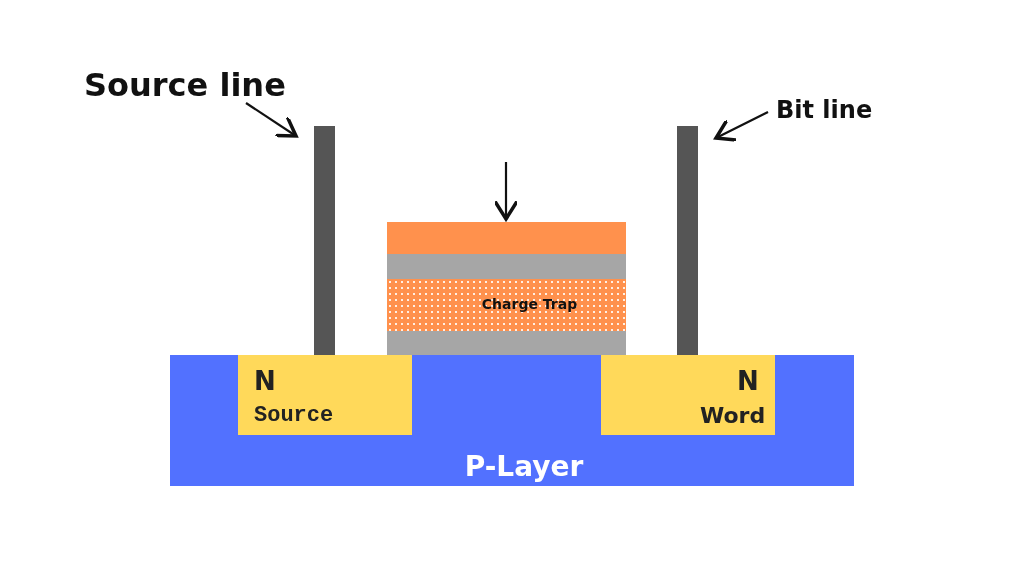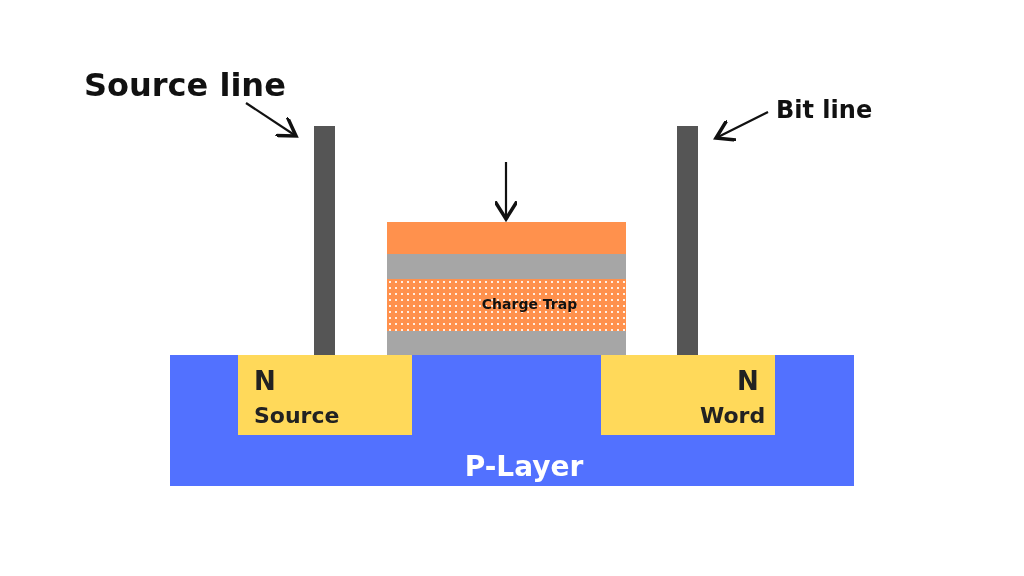--- a/index.html
+++ b/index.html
@@ -11,21 +11,21 @@
     #bit-line-label { left: 776px; top: 96px; font-size: 24px; }
     .pillar { background: #555555; width: 21px; }
     #source-pillar { left: 314px; top: 126px; height: 230px; }
     #bit-pillar { left: 677px; top: 126px; height: 230px; }
     #substrate { left: 170px; top: 355px; width: 684px; height: 131px; background: #5271ff; }
     .well { background: #ffd95a; top: 355px; height: 80px; }
     #source-well { left: 238px; width: 174px; }
     #drain-well { left: 601px; width: 174px; }
     .well-text { font-weight: bold; color: #222; }
     #source-n { left: 254px; top: 366px; font-size: 26px; }
-    #source-text { left: 254px; top: 403px; font-size: 22px; }
+    #source-text { left: 254px; top: 403px; font-size: 22px; font-family: Liberation Mono, monospace; }
     #drain-n { left: 737px; top: 366px; font-size: 26px; }
     #drain-text { left: 700px; top: 403px; font-size: 22px; }
     #p-layer-text { left: 170px; width: 708px; top: 450px; text-align: center; font-size: 28px; font-weight: bold; color: #ffffff; }
     #gate-top { left: 387px; top: 222px; width: 239px; height: 32px; background: #ff914d; }
     #gate-oxide-top { left: 387px; top: 254px; width: 239px; height: 25px; background: #a6a6a6; }
     #charge-trap { left: 387px; top: 279px; width: 239px; height: 52px; background-color: #ff914d;
       background-image: radial-gradient(circle, rgba(255,255,255,0.85) 1px, transparent 1.4px);
       background-size: 6px 6px; }
     #charge-trap-text { left: 387px; top: 296px; width: 285px; text-align: center; font-size: 14px; font-weight: bold; color: #111; }
     #gate-oxide-bottom { left: 387px; top: 331px; width: 239px; height: 24px; background: #a6a6a6; }

